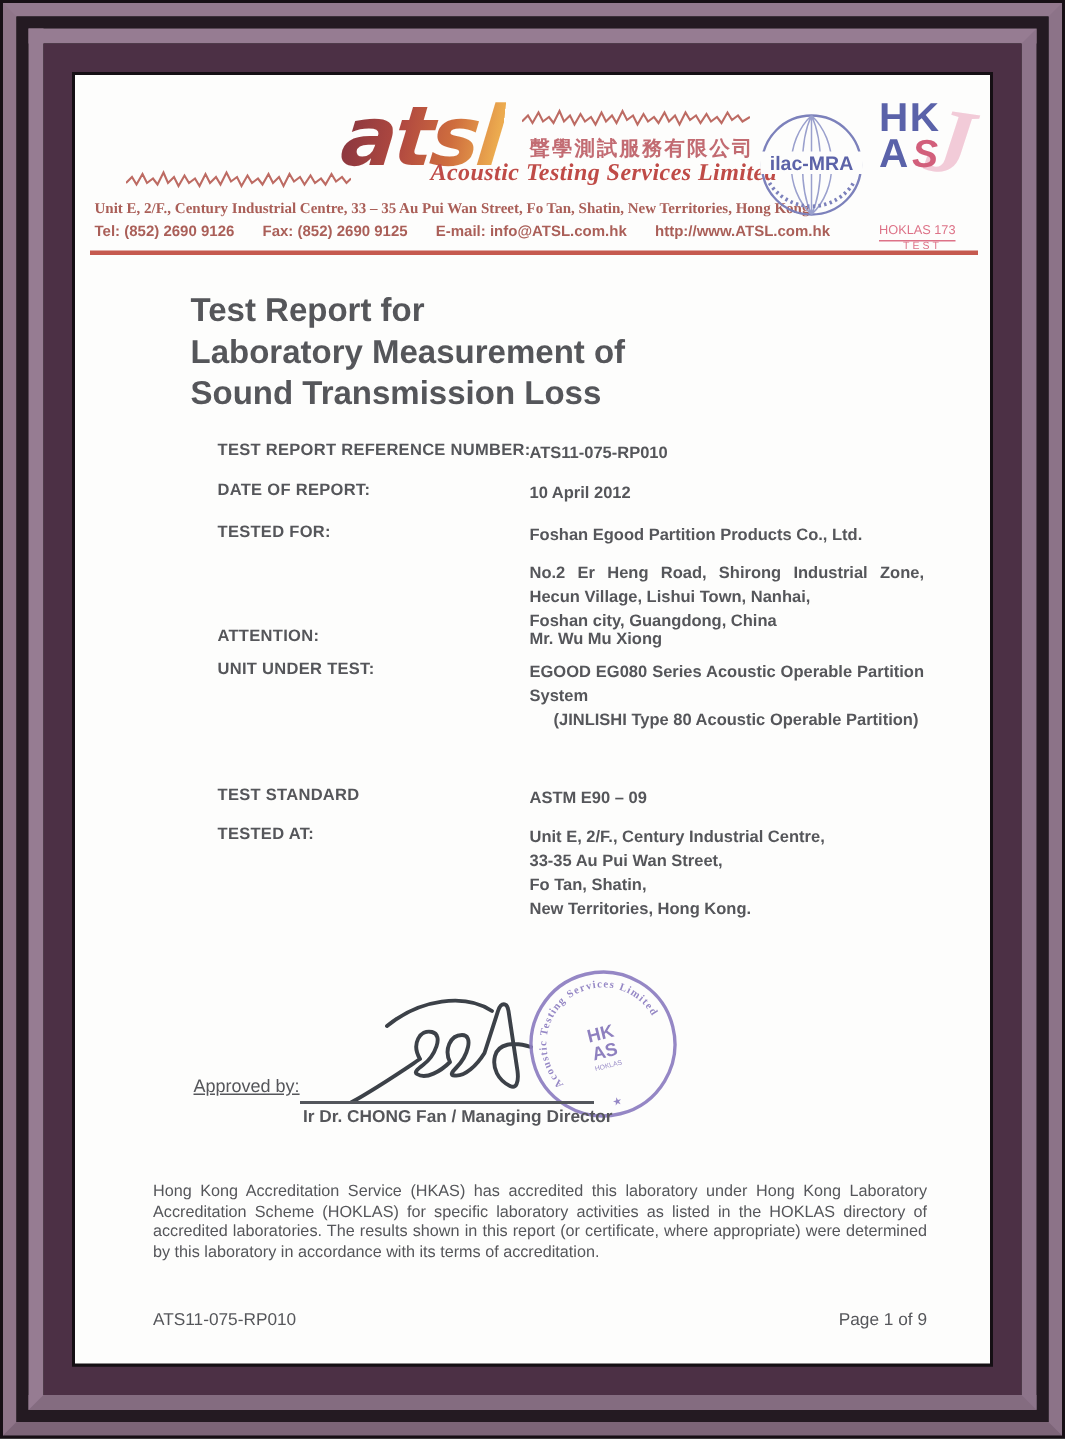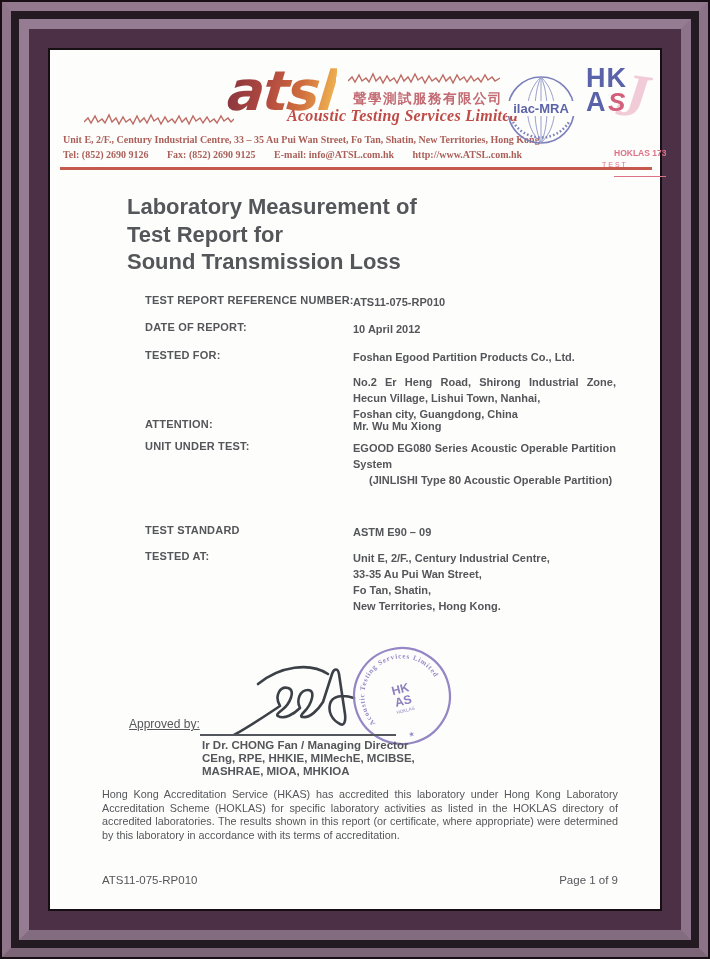--- a/index.html
+++ b/index.html
@@ -20,33 +20,33 @@
     font-size:55px;line-height:55px;transform:skewX(-6deg);
     background:linear-gradient(95deg,#8e383f 5%,#b24a40 38%,#cf6e3e 68%,#ecab4f 95%);
     -webkit-background-clip:text;background-clip:text;color:transparent;letter-spacing:-2px;}
   .sq{stroke:#bd6b63;fill:none;stroke-width:1.4;}
   .cn-name{left:303px;top:40px;font-family:"Liberation Serif",serif;font-weight:bold;font-size:13.5px;
     letter-spacing:1.5px;color:#c26b72;white-space:nowrap;}
   .en-name{left:237px;top:57px;font-family:"Liberation Serif",serif;font-style:italic;font-weight:bold;
     font-size:16px;color:#bf4b47;white-space:nowrap;letter-spacing:0.3px;}
   .hdr-addr{left:13px;top:84px;font-family:"Liberation Serif",serif;font-weight:bold;font-size:10px;
     color:#aa5f58;white-space:nowrap;}
-  .hdr-contact{left:13px;top:99px;font-family:Liberation Serif, serif;font-weight:bold;font-size:10px;
+  .hdr-contact{left:13px;top:99px;font-family:Liberation Sans, sans-serif;font-weight:bold;font-size:10px;
     color:#aa5f58;white-space:nowrap;}
   .hdr-contact span{margin-right:16px;}
   .red-rule{left:10px;top:117px;width:592px;height:3px;background:#c65a4f;}
   .ilac{left:455px;top:24px;}
   .hkas{left:536px;top:16px;width:70px;height:108px;}
   .hkas .bigj{position:absolute;left:32px;top:-6px;font-family:"Liberation Serif",serif;font-style:italic;
     font-size:62px;color:#f2cbd8;font-weight:bold;transform:rotate(8deg);}
   .hkas .r1{position:absolute;left:0;top:0;font-weight:bold;font-size:27px;line-height:25px;color:#5a62a9;letter-spacing:1px;}
   .hkas .r2a{position:absolute;left:0;top:24px;font-weight:bold;font-size:27px;line-height:25px;color:#5a62a9;}
   .hkas .r2s{position:absolute;left:22px;top:24px;font-weight:bold;font-style:italic;font-size:26px;line-height:25px;color:#d25f7b;}
-  .hkas .hoklas{position:absolute;left:0;top:82px;font-weight:bold;font-size:8.5px;color:#dd7287;
-    border-bottom:1px solid #dd7287;padding-bottom:18px;white-space:nowrap;margin-left:28px;}
+  .hkas .hoklas{position:absolute;left:0;top:82px;font-weight:normal;font-size:8.5px;color:#dd7287;
+    border-bottom:1px solid #dd7287;padding-bottom:2px;white-space:nowrap;}
   .hkas .test{position:absolute;left:16px;top:95px;font-size:7px;letter-spacing:2px;color:#dd7287;}
   
   .title{left:77px;top:143px;font-size:22px;font-weight:bold;line-height:27.5px;color:#55565a;}
   
   .row{left:79px;width:487px;}
   .lbl{position:absolute;left:16px;top:0;width:220px;font-weight:bold;font-size:11px;color:#55565a;letter-spacing:0.2px;}
   .val{position:absolute;left:224px;top:0;width:263px;font-weight:bold;font-size:11px;color:#55565a;line-height:16px;}
   .just{text-align:justify;}
   .prelines{white-space:pre-line;}
   
@@ -106,22 +106,22 @@
     <div class="abs hkas">
       <span class="bigj">J</span>
       <span class="r1">HK</span>
       <span class="r2a">A</span>
       <span class="r2s">S</span>
       <span class="hoklas">HOKLAS 173</span>
       <span class="test">TEST</span>
     </div>
 
     <div class="abs title">
+      <div>Test Report for</div>
       <div>Laboratory Measurement of</div>
-      <div>Test Report for</div>
       <div>Sound Transmission Loss</div>
     </div>
 
     <div class="abs row" style="top:244px;">
       <span class="lbl">TEST REPORT REFERENCE NUMBER:</span>
       <span class="val">ATS11-075-RP010</span>
     </div>
 
     <div class="abs row" style="top:271px;">
       <span class="lbl">DATE OF REPORT:</span>
@@ -179,22 +179,20 @@
       </text>
       <text x="51" y="48" text-anchor="middle" font-family="Liberation Sans, sans-serif" font-weight="bold" font-size="12" fill="#8576ba">HK</text>
       <text x="51" y="60" text-anchor="middle" font-family="Liberation Sans, sans-serif" font-weight="bold" font-size="12" fill="#8576ba">AS</text>
       <text x="51" y="67" text-anchor="middle" font-family="Liberation Sans, sans-serif" font-size="4.5" fill="#8d7ec1">HOKLAS</text>
       <text x="51" y="92" text-anchor="middle" font-size="7" fill="#8d7ec1">★</text>
     </svg>
 
     <div class="abs approved">Approved by:</div>
     <div class="abs sigline"></div>
     <div class="abs signame">Ir Dr. CHONG Fan / Managing Director</div>
-    <div class="abs sigquals">CEng, RPE, HHKIE, MIMechE, MCIBSE,
-MASHRAE, MIOA, MHKIOA</div>
 
     <div class="abs accred">Hong Kong Accreditation Service (HKAS) has accredited this laboratory under Hong Kong Laboratory Accreditation Scheme (HOKLAS) for specific laboratory activities as listed in the HOKLAS directory of accredited laboratories. The results shown in this report (or certificate, where appropriate) were determined by this laboratory in accordance with its terms of accreditation.</div>
     <div class="abs ft-left">ATS11-075-RP010</div>
     <div class="abs ft-right">Page 1 of 9</div>
 
   </div>
   </div>
             </div>
           </div>
         </div>

